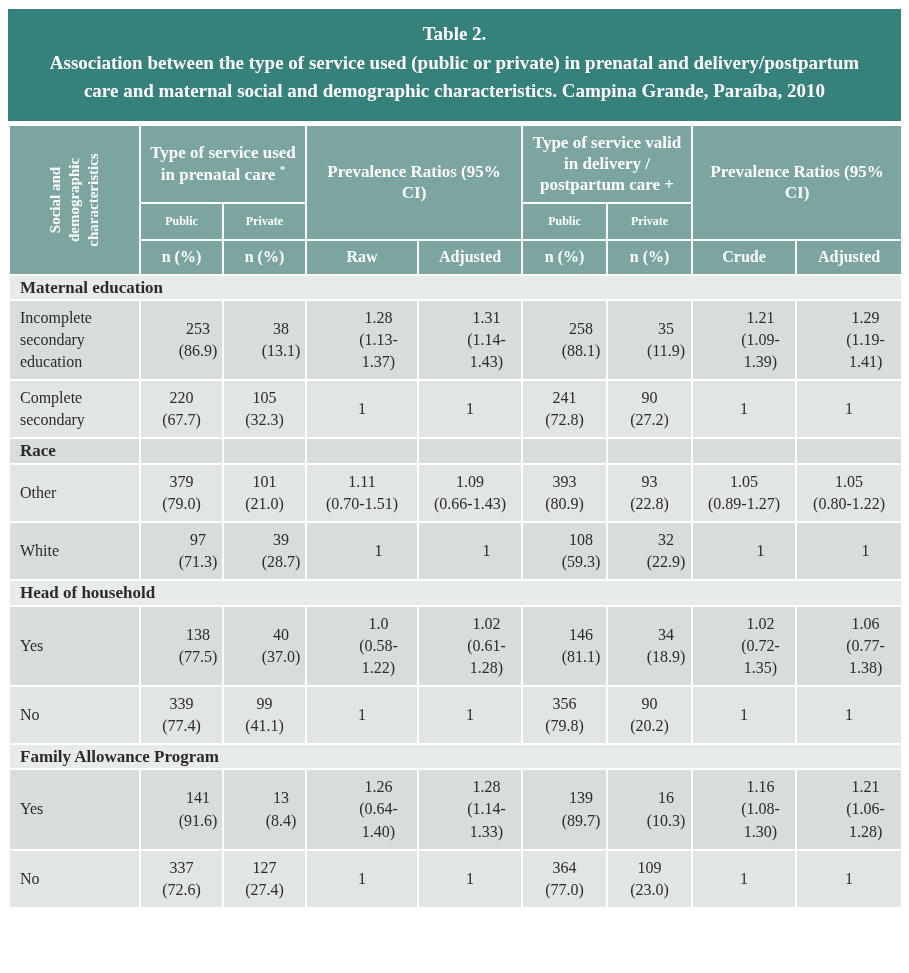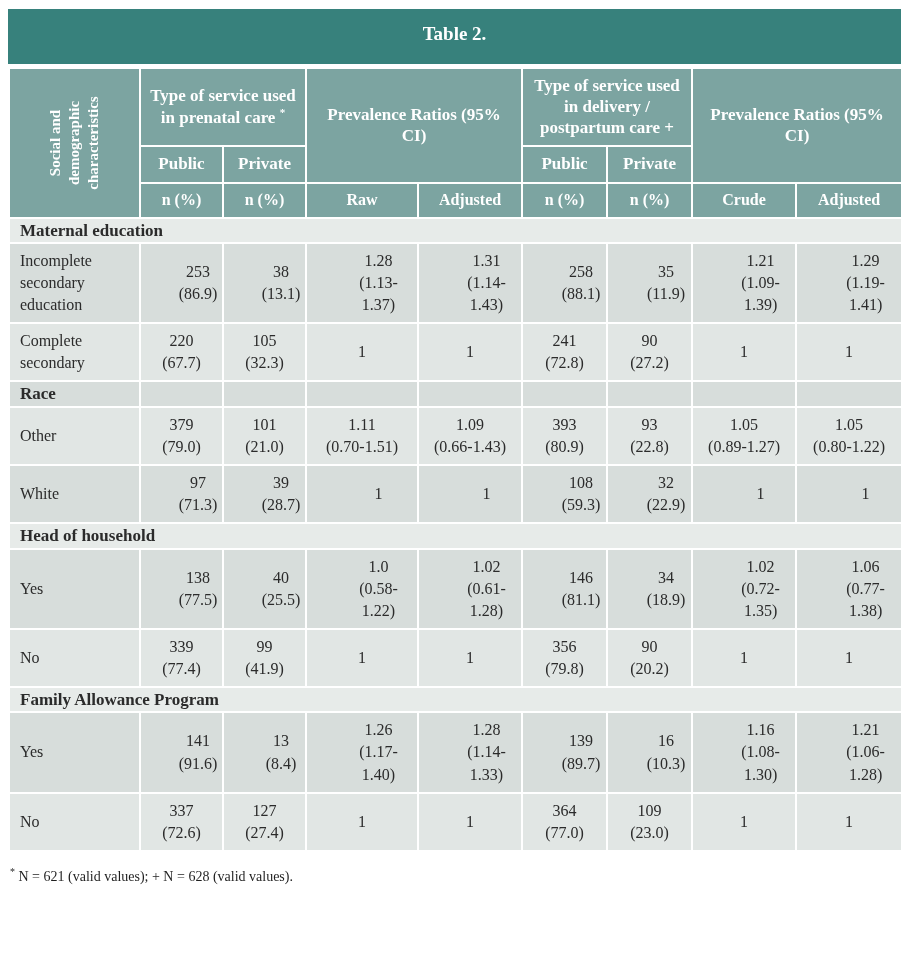--- a/index.html
+++ b/index.html
@@ -44,21 +44,21 @@
     background:var(--header-bg);
     color:#ffffff;
     font-weight:bold;
     font-size:17px;
     line-height:1.25;
     text-align:center;
     vertical-align:middle;
     padding:4px 6px;
   }
   tr.h1 th{height:78px;}
-  tr.h2 th{height:37px;font-size:17px;}
+  tr.h2 th{height:37px;font-size:12px;}
   tr.h3 th{height:35px;font-size:16px;}
 
   th.char-col{position:relative;padding:0;}
   .vert{
     position:absolute;
     left:50%;top:50%;
     transform:translate(-50%,-50%) rotate(-90deg);
     width:132px;
     font-size:15px;
     line-height:1.28;
@@ -98,20 +98,21 @@
   }
   .footnote sup{font-size:10px;}
 </style>
 </head>
 <body>
 
 <div class="page">
 
   <div class="title-band">
     <div class="title-number">Table 2.</div>
+    <div class="title-caption">Association between the type of service used (public or private) in prenatal and delivery/postpartum care and maternal social and demographic characteristics. Campina Grande, Paraíba, 2010</div>
   </div>
 
   <table>
     <colgroup>
       <col style="width:131px">
         <col style="width:83px">
         <col style="width:83px">
       <col style="width:112px">
         <col style="width:104px">
         <col style="width:85px">
@@ -121,21 +122,21 @@
     </colgroup>
     <thead>
       <tr class="h1">
         <th class="char-col" rowspan="3">
           <div class="vert">Social and demographic characteristics</div>
         </th>
         <th colspan="2">
           <span>Type of service used in prenatal care</span> <sup>*</sup>
         </th>
         <th colspan="2" rowspan="2">Prevalence Ratios (95% CI)</th>
-        <th colspan="2">Type of service used in delivery / postpartum care +</th>
+        <th colspan="2">Type of service valid in delivery / postpartum care +</th>
         <th colspan="2" rowspan="2">Prevalence Ratios (95% CI)</th>
       </tr>
       <tr class="h2">
         <th>Public</th>
         <th>Private</th>
         <th>Public</th>
         <th>Private</th>
       </tr>
       <tr class="h3">
         <th>n (%)</th>
@@ -315,21 +316,21 @@
         <tr class="data-row shade-a">
           <td class="row-label">
             <div>Yes</div>
           </td>
           <td>
             <div>138</div>
             <div>(77.5)</div>
           </td>
           <td>
             <div>40</div>
-            <div>(25.5)</div>
+            <div>(37.0)</div>
           </td>
           <td>
             <div>1.0</div>
             <div>(0.58-1.22)</div>
           </td>
           <td>
             <div>1.02</div>
             <div>(0.61-1.28)</div>
           </td>
           <td>
@@ -352,21 +353,21 @@
         <tr class="data-row shade-b">
           <td class="row-label">
             <div>No</div>
           </td>
           <td>
             <div>339</div>
             <div>(77.4)</div>
           </td>
           <td>
             <div>99</div>
-            <div>(41.9)</div>
+            <div>(41.1)</div>
           </td>
           <td>
             <div>1</div>
           </td>
           <td>
             <div>1</div>
           </td>
           <td>
             <div>356</div>
             <div>(79.8)</div>
@@ -394,21 +395,21 @@
           <td>
             <div>141</div>
             <div>(91.6)</div>
           </td>
           <td>
             <div>13</div>
             <div>(8.4)</div>
           </td>
           <td>
             <div>1.26</div>
-            <div>(1.17-1.40)</div>
+            <div>(0.64-1.40)</div>
           </td>
           <td>
             <div>1.28</div>
             <div>(1.14-1.33)</div>
           </td>
           <td>
             <div>139</div>
             <div>(89.7)</div>
           </td>
           <td>
@@ -452,15 +453,14 @@
           <td>
             <div>1</div>
           </td>
           <td>
             <div>1</div>
           </td>
         </tr>
       </tbody>
   </table>
 
-  <div class="footnote"><sup>*</sup><span> N = 621 (valid values); + N = 628 (valid values).</span></div>
 
 </div>
 
 </body></html>

